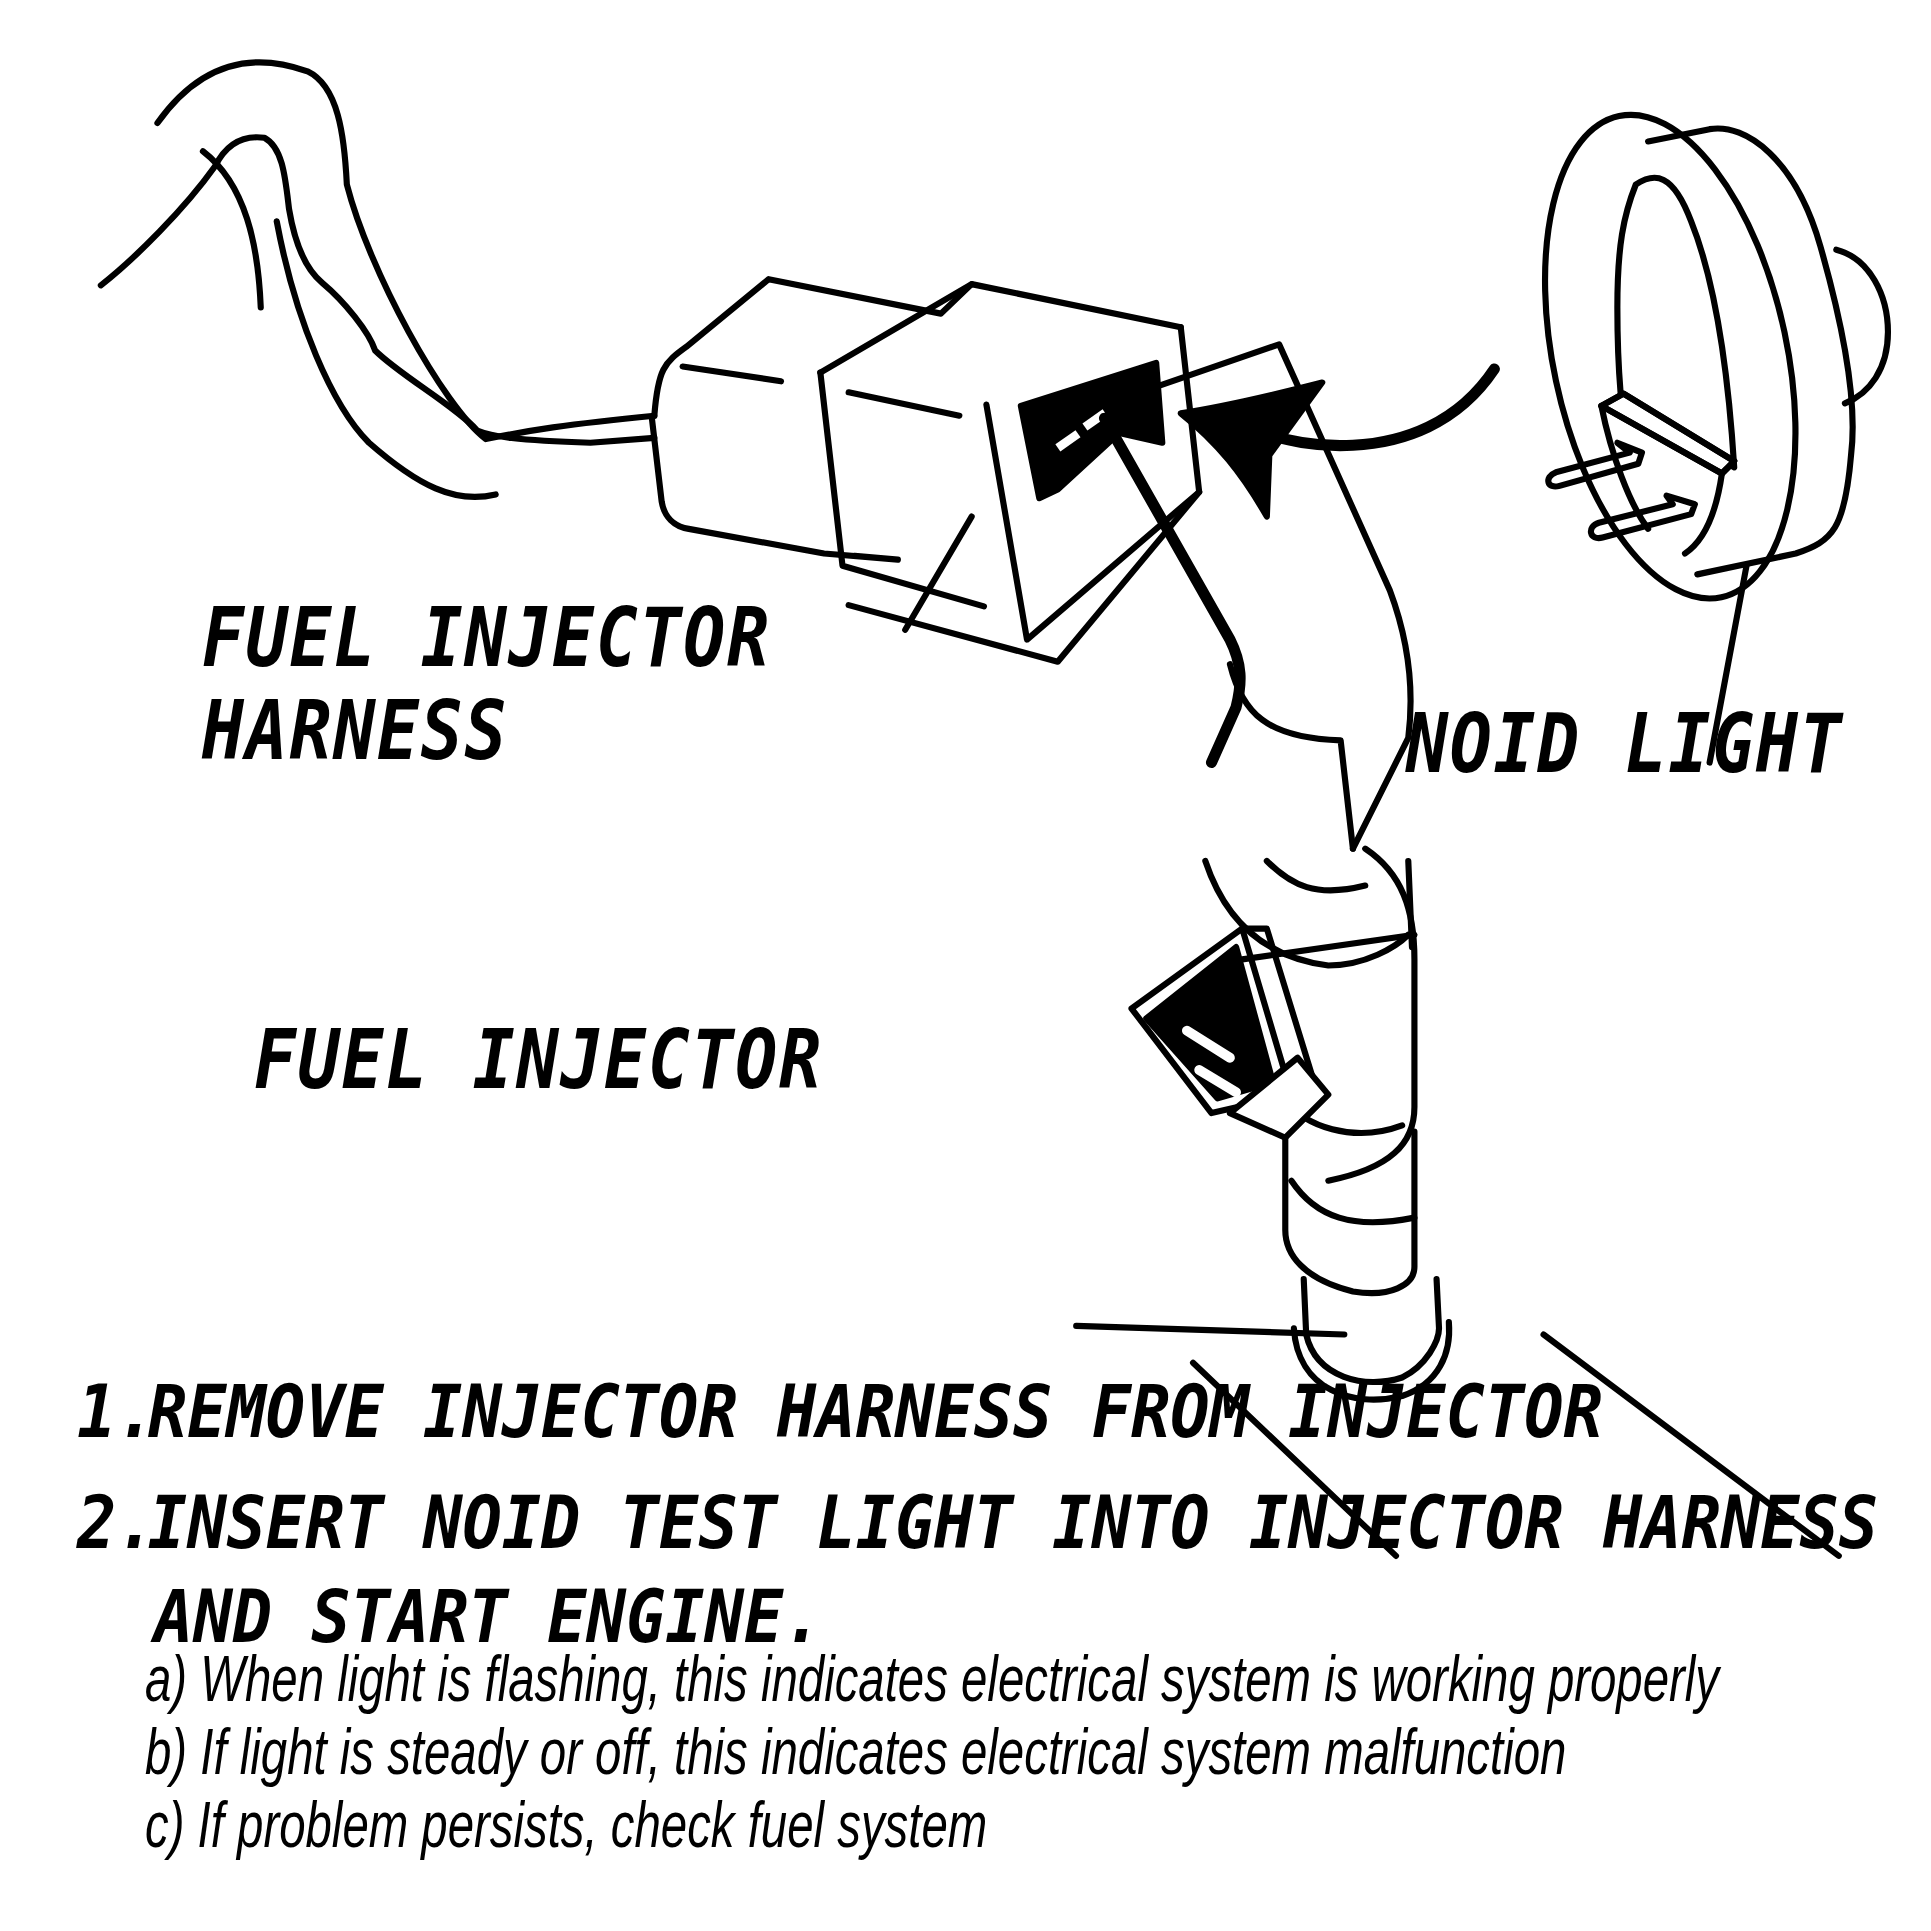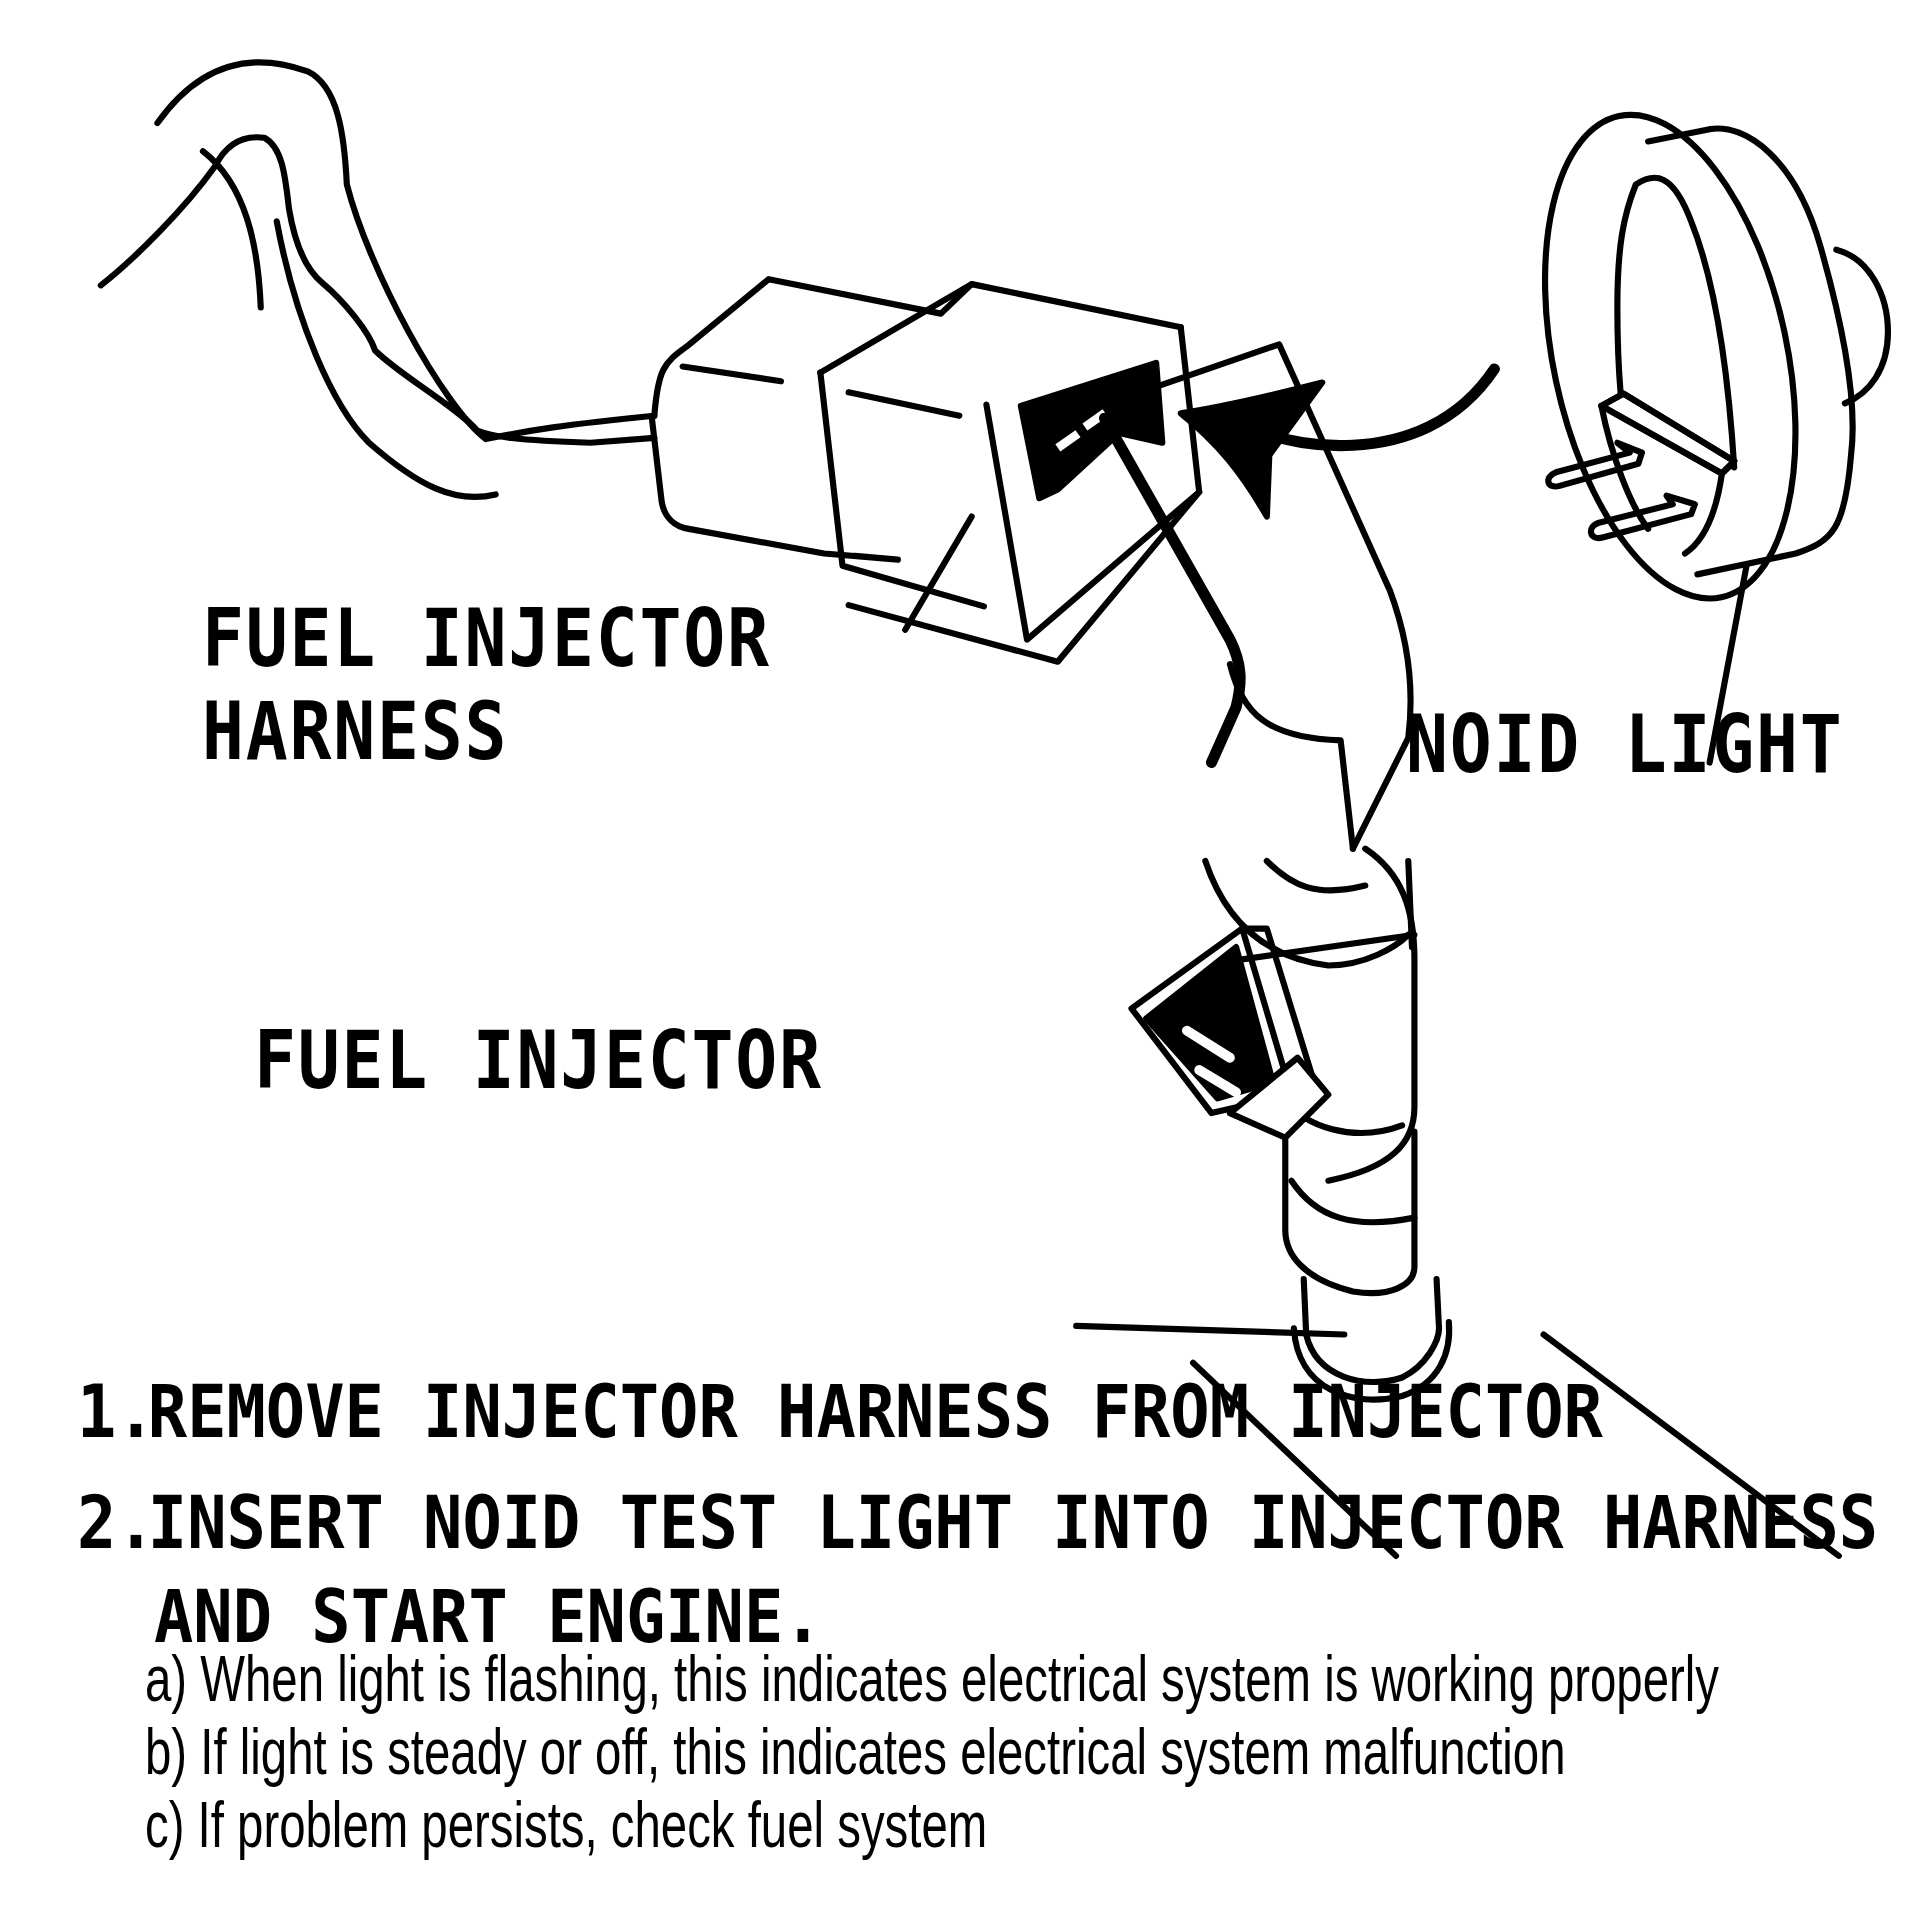--- a/index.html
+++ b/index.html
@@ -1,17 +1,17 @@
 <!DOCTYPE html>
 <html><head>
 <meta charset="utf-8">
 <style>
   html, body { margin: 0; padding: 0; background: #ffffff; }
   body { width: 1931px; height: 1931px; overflow: hidden; position: relative; font-family: "DejaVu Sans", sans-serif; }
-  .canvas { position: absolute; left: 0; top: 0; width: 1931px; height: 1931px; }
+  .canvas { position: absolute; left: 0; top: 0; width: 1931px; height: 1931px; font-style: italic; }
   svg.art { position: absolute; left: 0; top: 0; width: 1931px; height: 1931px; }
   .art path, .art line, .art polyline, .art polygon, .art ellipse, .art rect, .art circle {
     fill: none; stroke: #000; stroke-width: 5; stroke-linejoin: round; stroke-linecap: round;
   }
   .art .thick { stroke-width: 9; }
   .art .fillblk { fill: #000; }
   .art .fillwht { fill: #fff; }
 
   .label {
     position: absolute;

